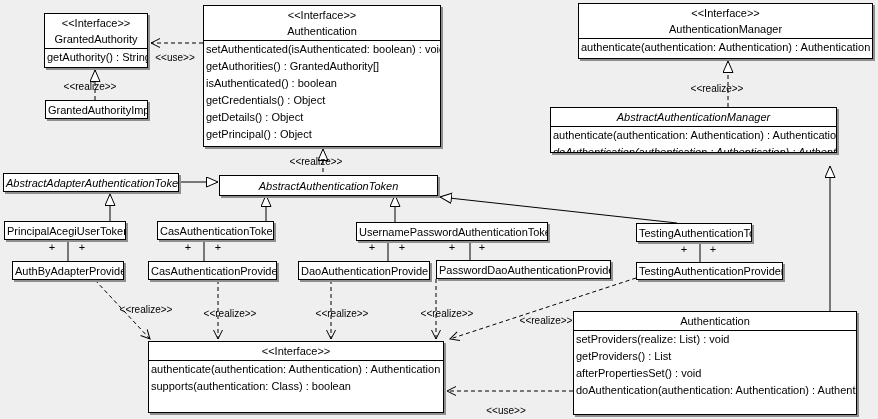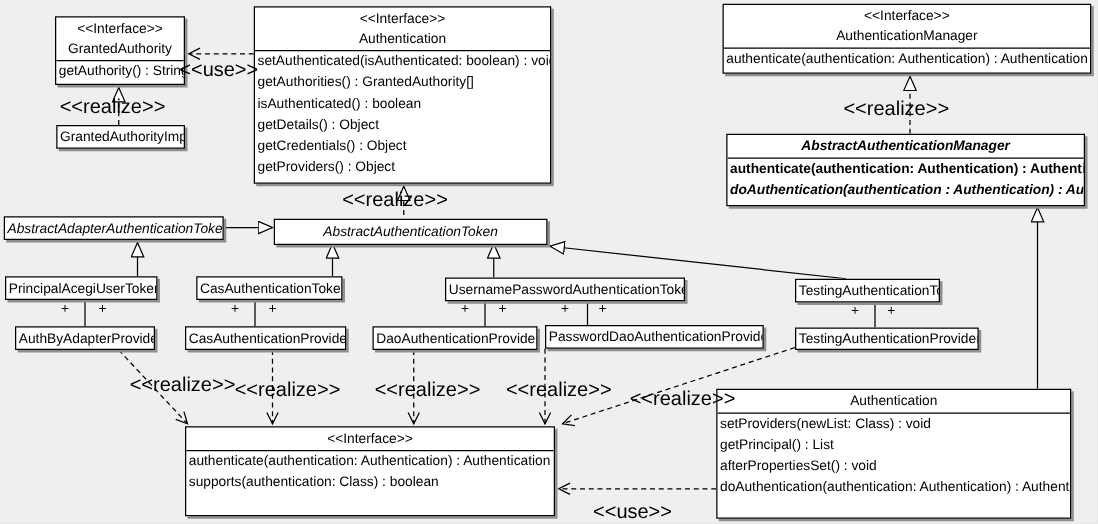--- a/index.html
+++ b/index.html
@@ -19,21 +19,21 @@
   }
   .cls.noM{justify-content:center;}
   .hd{text-align:center;padding:1px 2px;}
   .hd .st{display:block;line-height:16px;white-space:nowrap;}
   .hd .nm{display:block;line-height:16px;white-space:nowrap;}
   .it{font-style:italic;}
   .ms{border-top:1px solid #000;flex:1;}
   .m{line-height:17px;padding:0 2px;white-space:nowrap;overflow:hidden;}
   .lbl{
     position:absolute;transform:translate(-50%,-50%);
-    font-size:16px;white-space:nowrap;color:#000;
+    font-size:10px;white-space:nowrap;color:#000;
   }
   .plus{
     position:absolute;transform:translate(-50%,-50%);
     font-size:11px;color:#000;
   }
 </style>
 </head>
 <body>
 
 <div id="canvas">
@@ -84,35 +84,35 @@
     </div>
     <div class="cls" style="left: 203px; top: 5px; width: 238px; height: 142px;">
       <div class="hd">
         <span class="st">&lt;&lt;Interface&gt;&gt;</span>
         <span class="nm">Authentication</span>
       </div>
       <div class="ms">
         <div class="m">setAuthenticated(isAuthenticated: boolean) : void</div>
         <div class="m">getAuthorities() : GrantedAuthority[]</div>
         <div class="m">isAuthenticated() : boolean</div>
+        <div class="m">getCredentials() : Object</div>
         <div class="m">getDetails() : Object</div>
-        <div class="m">getCredentials() : Object</div>
-        <div class="m">getProviders() : Object</div>
+        <div class="m">getPrincipal() : Object</div>
       </div>
     </div>
     <div class="cls" style="left: 578px; top: 3px; width: 295px; height: 56px;">
       <div class="hd">
         <span class="st">&lt;&lt;Interface&gt;&gt;</span>
         <span class="nm">AuthenticationManager</span>
       </div>
       <div class="ms">
         <div class="m">authenticate(authentication: Authentication) : Authentication</div>
       </div>
     </div>
-    <div class="cls" style="left: 581px; top: 107px; width: 287px; height: 58px; font-weight: bold;">
+    <div class="cls" style="left: 550px; top: 107px; width: 287px; height: 46px;">
       <div class="hd">
         <span class="nm it">AbstractAuthenticationManager</span>
       </div>
       <div class="ms">
         <div class="m">authenticate(authentication: Authentication) : Authentication</div>
         <div class="m it">doAuthentication(authentication : Authentication) : Authentication</div>
       </div>
     </div>
     <div class="cls noM" style="left: 3px; top: 173px; width: 176px; height: 19px;">
       <div class="hd">
@@ -176,22 +176,22 @@
       <div class="ms">
         <div class="m">authenticate(authentication: Authentication) : Authentication</div>
         <div class="m">supports(authentication: Class) : boolean</div>
       </div>
     </div>
     <div class="cls" style="left: 573px; top: 311px; width: 284px; height: 104px;">
       <div class="hd">
         <span class="nm">Authentication</span>
       </div>
       <div class="ms">
-        <div class="m">setProviders(newList: Class) : void</div>
-        <div class="m">getPrincipal() : List</div>
+        <div class="m">setProviders(realize: List) : void</div>
+        <div class="m">getProviders() : List</div>
         <div class="m">afterPropertiesSet() : void</div>
         <div class="m">doAuthentication(authentication: Authentication) : Authentication</div>
       </div>
     </div>
     <div class="lbl" style="left: 175px; top: 57px;">&lt;&lt;use&gt;&gt;</div>
     <div class="lbl" style="left: 90px; top: 86px;">&lt;&lt;realize&gt;&gt;</div>
     <div class="lbl" style="left: 316px; top: 161px;">&lt;&lt;realize&gt;&gt;</div>
     <div class="lbl" style="left: 717px; top: 88px;">&lt;&lt;realize&gt;&gt;</div>
     <div class="lbl" style="left: 146px; top: 309px;">&lt;&lt;realize&gt;&gt;</div>
     <div class="lbl" style="left: 230px; top: 313px;">&lt;&lt;realize&gt;&gt;</div>

